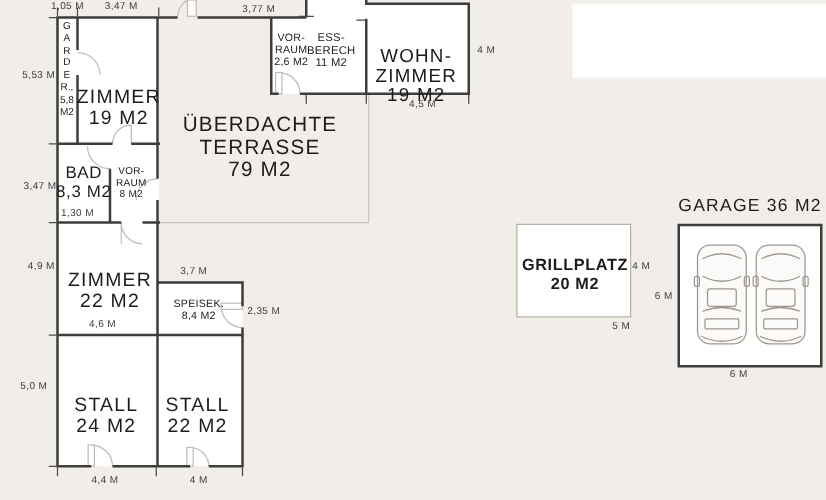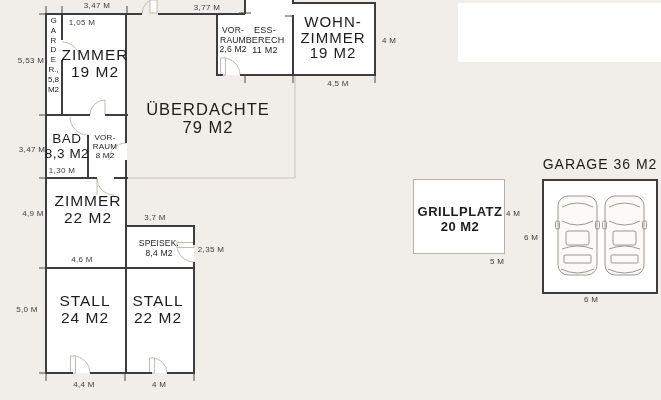--- a/index.html
+++ b/index.html
@@ -7,21 +7,21 @@
     position:relative;width:661px;height:400px;overflow:hidden;
     background:#f1ede8;
     font-family:"Liberation Sans", sans-serif;
     color:#1c1c1c;
   }
   .stage svg{position:absolute;left:0;top:0;}
   .lbl{
     position:absolute;transform:translate(-50%,-50%);
     text-align:center;white-space:nowrap;color:#1c1c1c;
   }
-  .room-lg{font-size:15.5px;line-height:16.5px;letter-spacing:1px;}
+  .room-lg{font-size:15.5px;line-height:16.5px;letter-spacing:1px;margin-top:24px;}
   .room-xl{font-size:16.5px;line-height:18px;letter-spacing:1px;}
   .room-md{font-size:13.5px;line-height:14.5px;letter-spacing:0.5px;}
   .room-sm{font-size:8.5px;line-height:9.5px;letter-spacing:0.2px;}
   .dim{font-size:8px;letter-spacing:0.3px;color:#3c3c3c;}
   .garage-title{font-size:14px;letter-spacing:1px;}
   .grill{font-size:13px;line-height:15px;letter-spacing:0.5px;}
   .vertical-room{
     position:absolute;left:46px;top:16px;width:15px;
     font-size:8px;line-height:9.8px;text-align:center;color:#1c1c1c;
   }
@@ -164,20 +164,21 @@
     <div>22 M2</div>
   </div>
 
   <div class="lbl room-sm" style="left:159px;top:248px;">
     <div>SPEISEK.</div>
     <div>8,4 M2</div>
   </div>
 
   <div class="lbl room-xl" style="left:208px;top:118px;">
     <div>ÜBERDACHTE</div>
+    <div>TERRASSE</div>
     <div>79 M2</div>
   </div>
 
   <div class="lbl room-sm" style="left:233px;top:40px;">
     <div>VOR-</div>
     <div>RAUM</div>
     <div>2,6 M2</div>
   </div>
 
   <div class="lbl room-sm" style="left:265px;top:40px;font-size:9px;line-height:10px;">
@@ -192,21 +193,21 @@
     <div>19 M2</div>
   </div>
 
   <div class="lbl grill" style="left:460px;top:219px;font-weight:bold;">
     <div>GRILLPLATZ</div>
     <div>20 M2</div>
   </div>
 
   <div class="lbl garage-title" style="left:600px;top:164px;">GARAGE 36 M2</div>
 
-  <div class="lbl dim" style="left:54px;top:22px;margin-left:28px;">1,05 M</div>
+  <div class="lbl dim" style="left:54px;top:5px;">1,05 M</div>
   <div class="lbl dim" style="left:97px;top:5px;">3,47 M</div>
   <div class="lbl dim" style="left:207px;top:7px;">3,77 M</div>
   <div class="lbl dim" style="left:338px;top:83px;">4,5 M</div>
   <div class="lbl dim" style="left:389px;top:40px;">4 M</div>
   <div class="lbl dim" style="left:31px;top:60px;">5,53 M</div>
   <div class="lbl dim" style="left:32px;top:149px;">3,47 M</div>
   <div class="lbl dim" style="left:33px;top:213px;">4,9 M</div>
   <div class="lbl dim" style="left:27px;top:309px;">5,0 M</div>
   <div class="lbl dim" style="left:62px;top:170px;">1,30 M</div>
   <div class="lbl dim" style="left:82px;top:259px;">4,6 M</div>

